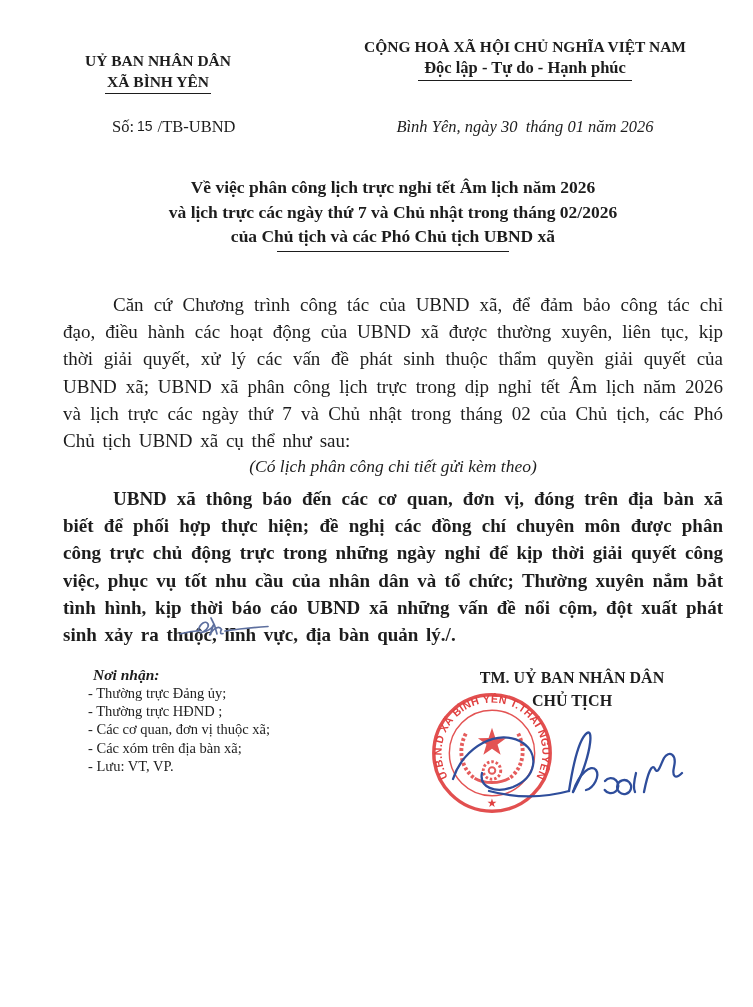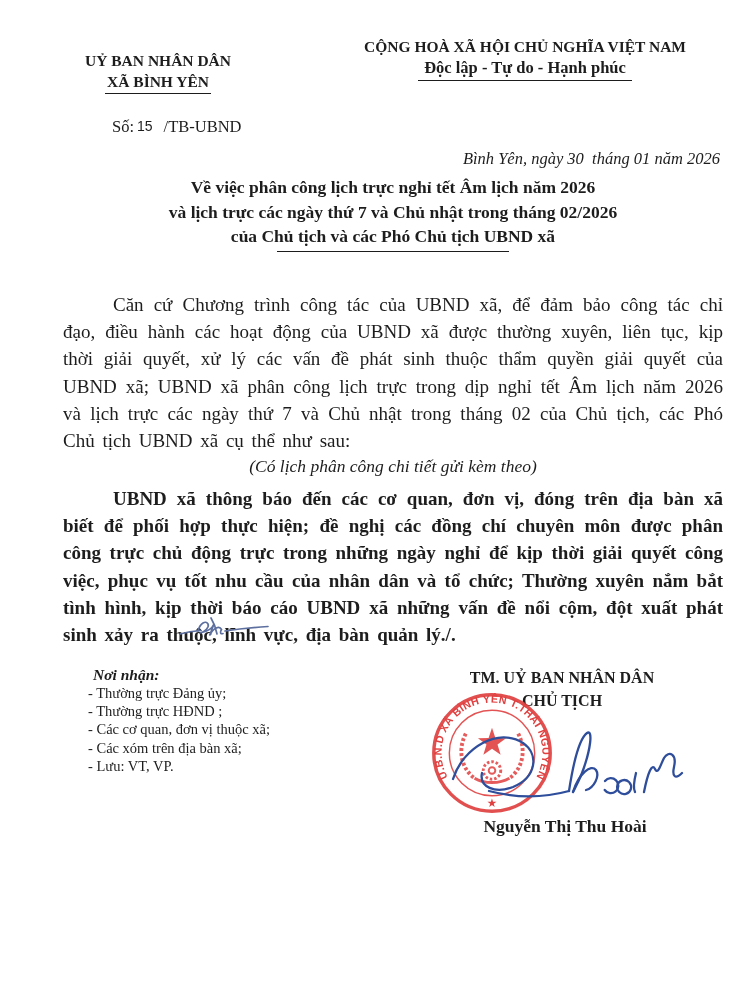--- a/index.html
+++ b/index.html
@@ -12,41 +12,41 @@
   .hdr-left{position:absolute;left:52px;top:50px;width:212px;text-align:center;
     font-weight:bold;font-size:15.5px;line-height:21px;}
   .hdr-left .u{display:inline-block;border-bottom:1.6px solid #1d1d1d;padding:0 2px 1px;}
   .hdr-right{position:absolute;left:330px;top:36px;width:390px;text-align:center;
     font-weight:bold;font-size:15.5px;line-height:21px;}
   .hdr-right .motto{font-size:16.5px;}
   .hdr-right .u{display:inline-block;border-bottom:1.6px solid #1d1d1d;padding:0 6px 2px;}
   .doc-number{position:absolute;left:112px;top:117px;font-size:16.5px;}
   .doc-number .num{font-family:"Liberation Sans","DejaVu Sans",sans-serif;font-size:14px;
     position:relative;top:-1.5px;margin:0 3px;}
-  .doc-number .suffix{margin-left:8px;}
-  .issue-date{position:absolute;left:330px;top:117px;width:390px;text-align:right;
-    font-style:italic;font-size:16.5px;white-space:pre-wrap;margin-top:32px;}
+  .doc-number .suffix{margin-left:2px;}
+  .issue-date{position:absolute;left:330px;top:117px;width:390px;text-align:center;
+    font-style:italic;font-size:16.5px;white-space:pre-wrap;}
   
   .title-block{position:absolute;left:63px;top:175px;width:660px;text-align:center;
     font-weight:bold;font-size:17.5px;line-height:24.6px;}
   .title-underline{width:232px;margin:1px auto 0;border-bottom:1.6px solid #1d1d1d;height:1px;}
   
   .para{position:absolute;left:63px;width:660px;text-align:justify;
     font-size:19px;line-height:27.2px;word-spacing:3px;}
   .p1{top:291px;}
   .p1 .t, .p2 .t{text-indent:50px;display:block;}
   .note-line{position:absolute;left:63px;top:456px;width:660px;text-align:center;
     font-style:italic;font-size:17.5px;}
   .p2{top:485px;font-weight:bold;}
   .initials{position:absolute;left:178px;top:613px;width:92px;height:30px;}
   
   .recipients{position:absolute;left:88px;top:666px;width:280px;}
   .recipients .label{font-weight:bold;font-style:italic;font-size:15.5px;margin-left:5px;}
   .recipients .item{font-size:14.5px;line-height:18.2px;}
-  .sign-block{position:absolute;left:450px;top:666px;width:224px;text-align:center;
+  .sign-block{position:absolute;left:460px;top:666px;width:224px;text-align:center;
     font-weight:bold;font-size:16px;line-height:23px;}
   .seal{position:absolute;left:426px;top:689px;width:132px;height:128px;}
   .sig-ink{position:absolute;left:447px;top:711px;width:238px;height:102px;}
   .signer-name{position:absolute;left:447px;top:816px;width:236px;text-align:center;
     font-weight:bold;font-size:17.5px;}
 </style>
 </head>
 <body>
 
 <div class="page">
@@ -134,15 +134,14 @@
       <path d="M42,80 C72,88 100,86 122,80"></path>
       <path d="M122,80 C126,54 132,28 140,22 C146,18 144,38 135,62 C131,72 128,77 126,81"></path>
       <path d="M126,81 C132,62 144,53 149,59 C153,65 147,77 139,79"></path>
       <path d="M158,70 a7.5,7.5 0 1 1 -0.3,9"></path>
       <path d="M182,71 a7,7 0 1 0 0.2,0.2"></path>
       <path d="M189,62 C187,70 186,77 188,81"></path>
       <path d="M197,81 C201,61 205,52 208,58 C211,64 213,55 217,47 C222,39 230,43 227,56 C225,65 228,69 235,62"></path>
     </g>
   </svg>
 
-  <div class="signer-name">Nguyễn Thị Thu Hoài</div>
 
 </div>
 
 </body></html>

